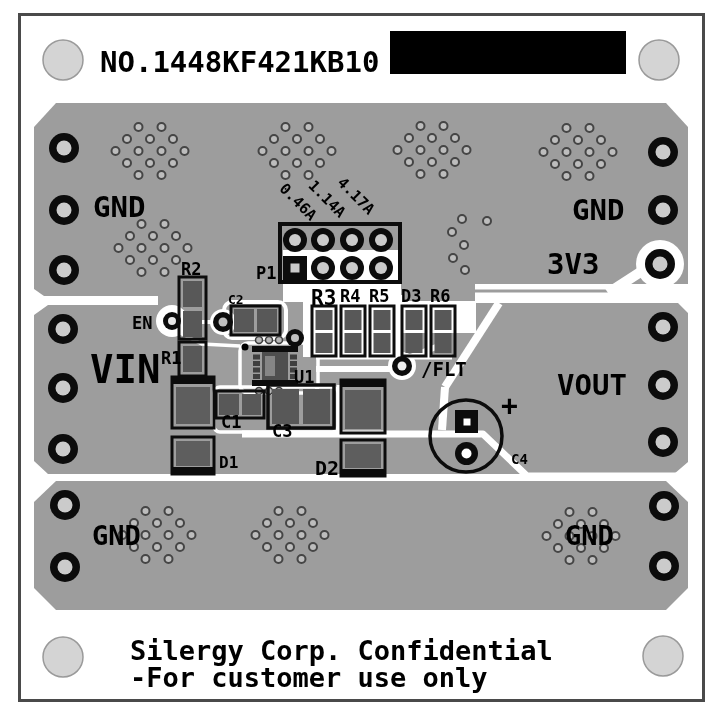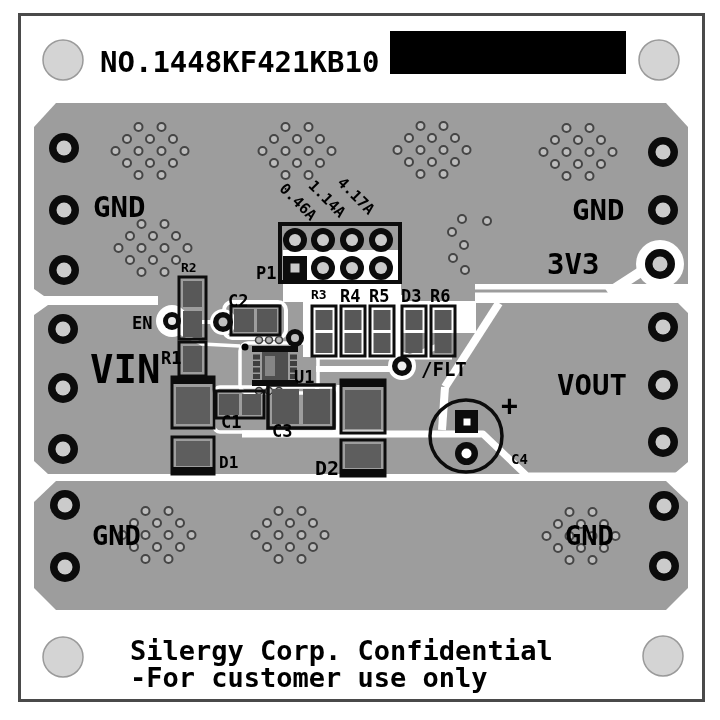--- a/index.html
+++ b/index.html
@@ -399,25 +399,25 @@
 <span class="lbl" style="left:90px;top:350px;font-size:39px">VIN</span>
 <span class="lbl" style="left:557px;top:371px;font-size:29px">VOUT</span>
 <span class="lbl" style="left:92px;top:522px;font-size:27px">GND</span>
 <span class="lbl" style="left:565px;top:522px;font-size:27px">GND</span>
 
 <span class="lbl diag" style="left:287px;top:181px;font-size:15px">0.46A</span>
 <span class="lbl diag" style="left:316px;top:178px;font-size:15px">1.14A</span>
 <span class="lbl diag" style="left:345px;top:175px;font-size:15px">4.17A</span>
 
 <span class="lbl" style="left:256px;top:265px;font-size:17px">P1</span>
-<span class="lbl" style="left:181px;top:261px;font-size:13px">R2</span>
+<span class="lbl" style="left:181px;top:261px;font-size:17px">R2</span>
 <span class="lbl" style="left:132px;top:315px;font-size:17px">EN</span>
 <span class="lbl" style="left:161px;top:350px;font-size:17px">R1</span>
-<span class="lbl" style="left:228px;top:293px;font-size:17px">C2</span>
-<span class="lbl" style="left:311px;top:288px;font-size:13px">R3</span>
+<span class="lbl" style="left:228px;top:293px;font-size:13px">C2</span>
+<span class="lbl" style="left:311px;top:288px;font-size:21px">R3</span>
 <span class="lbl" style="left:340px;top:288px;font-size:17px">R4</span>
 <span class="lbl" style="left:369px;top:288px;font-size:17px">R5</span>
 <span class="lbl" style="left:401px;top:288px;font-size:17px">D3</span>
 <span class="lbl" style="left:430px;top:288px;font-size:17px">R6</span>
 <span class="lbl" style="left:294px;top:369px;font-size:17px">U1</span>
 <span class="lbl" style="left:421px;top:360px;font-size:19px">/FLT</span>
 <span class="lbl" style="left:221px;top:414px;font-size:17px">C1</span>
 <span class="lbl" style="left:272px;top:423px;font-size:17px">C3</span>
 <span class="lbl" style="left:219px;top:455px;font-size:16px">D1</span>
 <span class="lbl" style="left:315px;top:458px;font-size:20px">D2</span>

